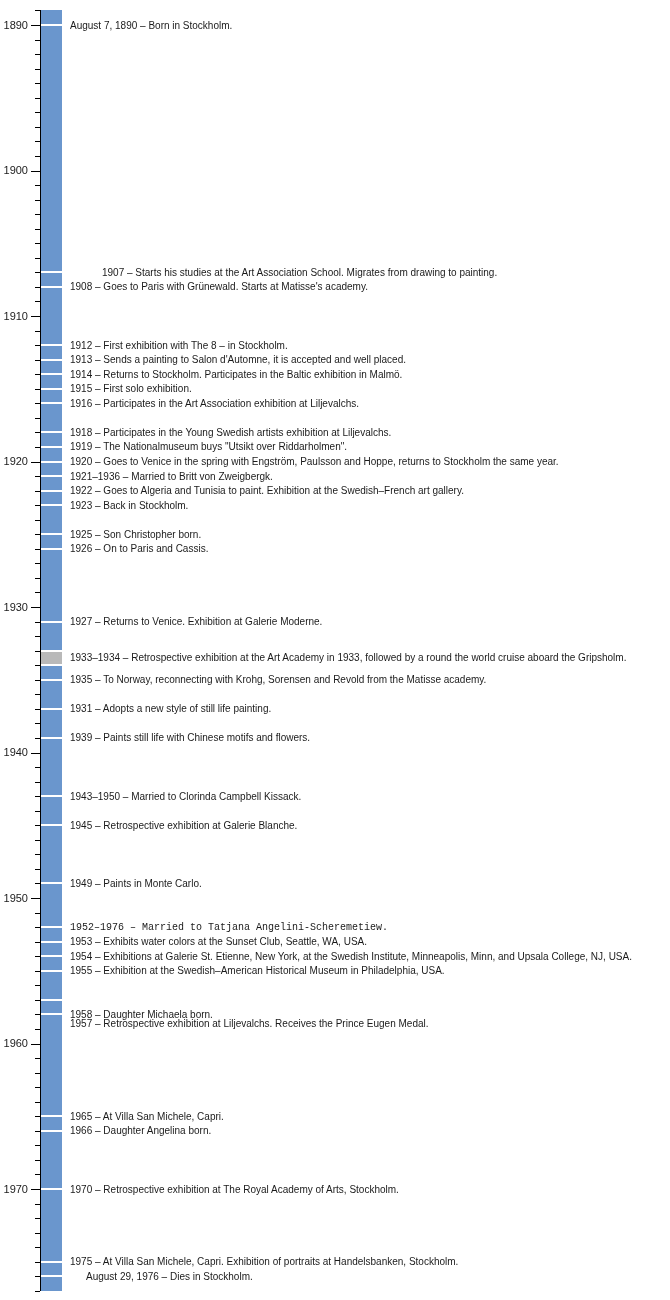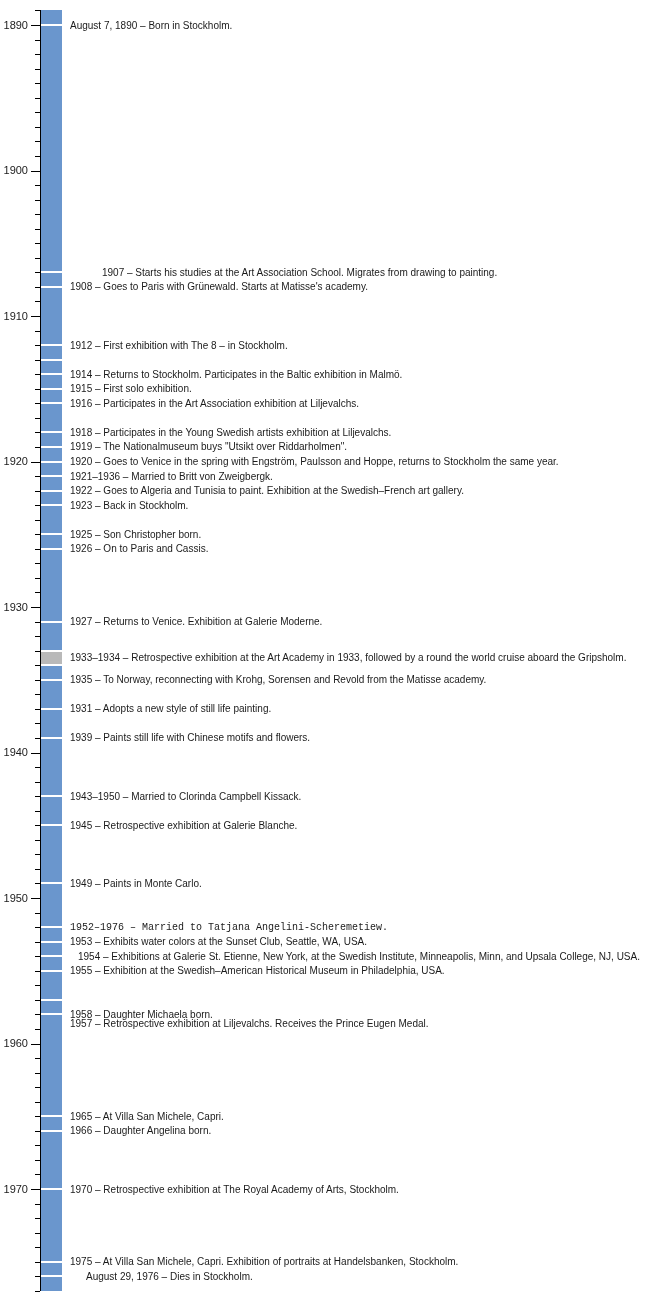--- a/index.html
+++ b/index.html
@@ -192,20 +192,21 @@
     <div class="tick" style="left: 35px; top: 1218px; width: 5px; background: rgb(0, 0, 0);"></div>
     <div class="tick" style="left: 35px; top: 1233px; width: 5px; background: rgb(0, 0, 0);"></div>
     <div class="tick" style="left: 35px; top: 1247px; width: 5px; background: rgb(0, 0, 0);"></div>
     <div class="tick" style="left: 35px; top: 1262px; width: 5px; background: rgb(0, 0, 0);"></div>
     <div class="tick" style="left: 35px; top: 1276px; width: 5px; background: rgb(0, 0, 0);"></div>
     <div class="tick" style="left: 35px; top: 1291px; width: 5px; background: rgb(0, 0, 0);"></div>
     <div class="event-label" style="left: 70px; top: 18.5px; color: rgb(26, 26, 26);">August 7, 1890 – Born in Stockholm.</div>
     <div class="event-label" style="left: 70px; top: 265.85px; color: rgb(26, 26, 26); margin-left: 32px;">1907 – Starts his studies at the Art Association School. Migrates from drawing to painting.</div>
     <div class="event-label" style="left: 70px; top: 280.4px; color: rgb(26, 26, 26);">1908 – Goes to Paris with Grünewald. Starts at Matisse's academy.</div>
     <div class="event-label" style="left: 70px; top: 338.6px; color: rgb(26, 26, 26);">1912 – First exhibition with The 8 – in Stockholm.</div>
+    <div class="event-label" style="left: 70px; top: 353.15px; color: rgb(26, 26, 26);">1913 – Sends a painting to Salon d'Automne, it is accepted and well placed.</div>
     <div class="event-label" style="left: 70px; top: 367.7px; color: rgb(26, 26, 26);">1914 – Returns to Stockholm. Participates in the Baltic exhibition in Malmö.</div>
     <div class="event-label" style="left: 70px; top: 382.25px; color: rgb(26, 26, 26);">1915 – First solo exhibition.</div>
     <div class="event-label" style="left: 70px; top: 396.8px; color: rgb(26, 26, 26);">1916 – Participates in the Art Association exhibition at Liljevalchs.</div>
     <div class="event-label" style="left: 70px; top: 425.9px; color: rgb(26, 26, 26);">1918 – Participates in the Young Swedish artists exhibition at Liljevalchs.</div>
     <div class="event-label" style="left: 70px; top: 440.45px; color: rgb(26, 26, 26);">1919 – The Nationalmuseum buys "Utsikt over Riddarholmen".</div>
     <div class="event-label" style="left: 70px; top: 455px; color: rgb(26, 26, 26);">1920 – Goes to Venice in the spring with Engström, Paulsson and Hoppe, returns to Stockholm the same year.</div>
     <div class="event-label" style="left: 70px; top: 469.55px; color: rgb(26, 26, 26);">1921–1936 – Married to Britt von Zweigbergk.</div>
     <div class="event-label" style="left: 70px; top: 484.1px; color: rgb(26, 26, 26);">1922 – Goes to Algeria and Tunisia to paint. Exhibition at the Swedish–French art gallery.</div>
     <div class="event-label" style="left: 70px; top: 498.65px; color: rgb(26, 26, 26);">1923 – Back in Stockholm.</div>
     <div class="event-label" style="left: 70px; top: 527.75px; color: rgb(26, 26, 26);">1925 – Son Christopher born.</div>
@@ -213,21 +214,21 @@
     <div class="event-label" style="left: 70px; top: 615.05px; color: rgb(26, 26, 26);">1927 – Returns to Venice. Exhibition at Galerie Moderne.</div>
     <div class="event-label" style="left: 70px; top: 651.425px; color: rgb(26, 26, 26);">1933–1934 – Retrospective exhibition at the Art Academy in 1933, followed by a round the world cruise aboard the Gripsholm.</div>
     <div class="event-label" style="left: 70px; top: 673.25px; color: rgb(26, 26, 26);">1935 – To Norway, reconnecting with Krohg, Sorensen and Revold from the Matisse academy.</div>
     <div class="event-label" style="left: 70px; top: 702.35px; color: rgb(26, 26, 26);">1931 – Adopts a new style of still life painting.</div>
     <div class="event-label" style="left: 70px; top: 731.45px; color: rgb(26, 26, 26);">1939 – Paints still life with Chinese motifs and flowers.</div>
     <div class="event-label" style="left: 70px; top: 789.65px; color: rgb(26, 26, 26);">1943–1950 – Married to Clorinda Campbell Kissack.</div>
     <div class="event-label" style="left: 70px; top: 818.75px; color: rgb(26, 26, 26);">1945 – Retrospective exhibition at Galerie Blanche.</div>
     <div class="event-label" style="left: 70px; top: 876.95px; color: rgb(26, 26, 26);">1949 – Paints in Monte Carlo.</div>
     <div class="event-label" style="left: 70px; top: 920.6px; color: rgb(26, 26, 26); font-family: Liberation Mono, monospace;">1952–1976 – Married to Tatjana Angelini-Scheremetiew.</div>
     <div class="event-label" style="left: 70px; top: 935.15px; color: rgb(26, 26, 26);">1953 – Exhibits water colors at the Sunset Club, Seattle, WA, USA.</div>
-    <div class="event-label" style="left: 78px; top: 949.7px; color: rgb(26, 26, 26);">1954 – Exhibitions at Galerie St. Etienne, New York, at the Swedish Institute, Minneapolis, Minn, and Upsala College, NJ, USA.</div>
+    <div class="event-label" style="left: 70px; top: 949.7px; color: rgb(26, 26, 26);">1954 – Exhibitions at Galerie St. Etienne, New York, at the Swedish Institute, Minneapolis, Minn, and Upsala College, NJ, USA.</div>
     <div class="event-label" style="left: 70px; top: 964.25px; color: rgb(26, 26, 26);">1955 – Exhibition at the Swedish–American Historical Museum in Philadelphia, USA.</div>
     <div class="event-label" style="left: 70px; top: 1017px; color: rgb(26, 26, 26);">1957 – Retrospective exhibition at Liljevalchs. Receives the Prince Eugen Medal.</div>
     <div class="event-label" style="left: 70px; top: 1007.9px; color: rgb(26, 26, 26);">1958 – Daughter Michaela born.</div>
     <div class="event-label" style="left: 70px; top: 1109.75px; color: rgb(26, 26, 26);">1965 – At Villa San Michele, Capri.</div>
     <div class="event-label" style="left: 70px; top: 1124.3px; color: rgb(26, 26, 26);">1966 – Daughter Angelina born.</div>
     <div class="event-label" style="left: 70px; top: 1182.5px; color: rgb(26, 26, 26);">1970 – Retrospective exhibition at The Royal Academy of Arts, Stockholm.</div>
     <div class="event-label" style="left: 70px; top: 1255.25px; color: rgb(26, 26, 26);">1975 – At Villa San Michele, Capri. Exhibition of portraits at Handelsbanken, Stockholm.</div>
     <div class="event-label" style="left: 86px; top: 1269.8px; color: rgb(26, 26, 26);">August 29, 1976 – Dies in Stockholm.</div>
   </div>
 

